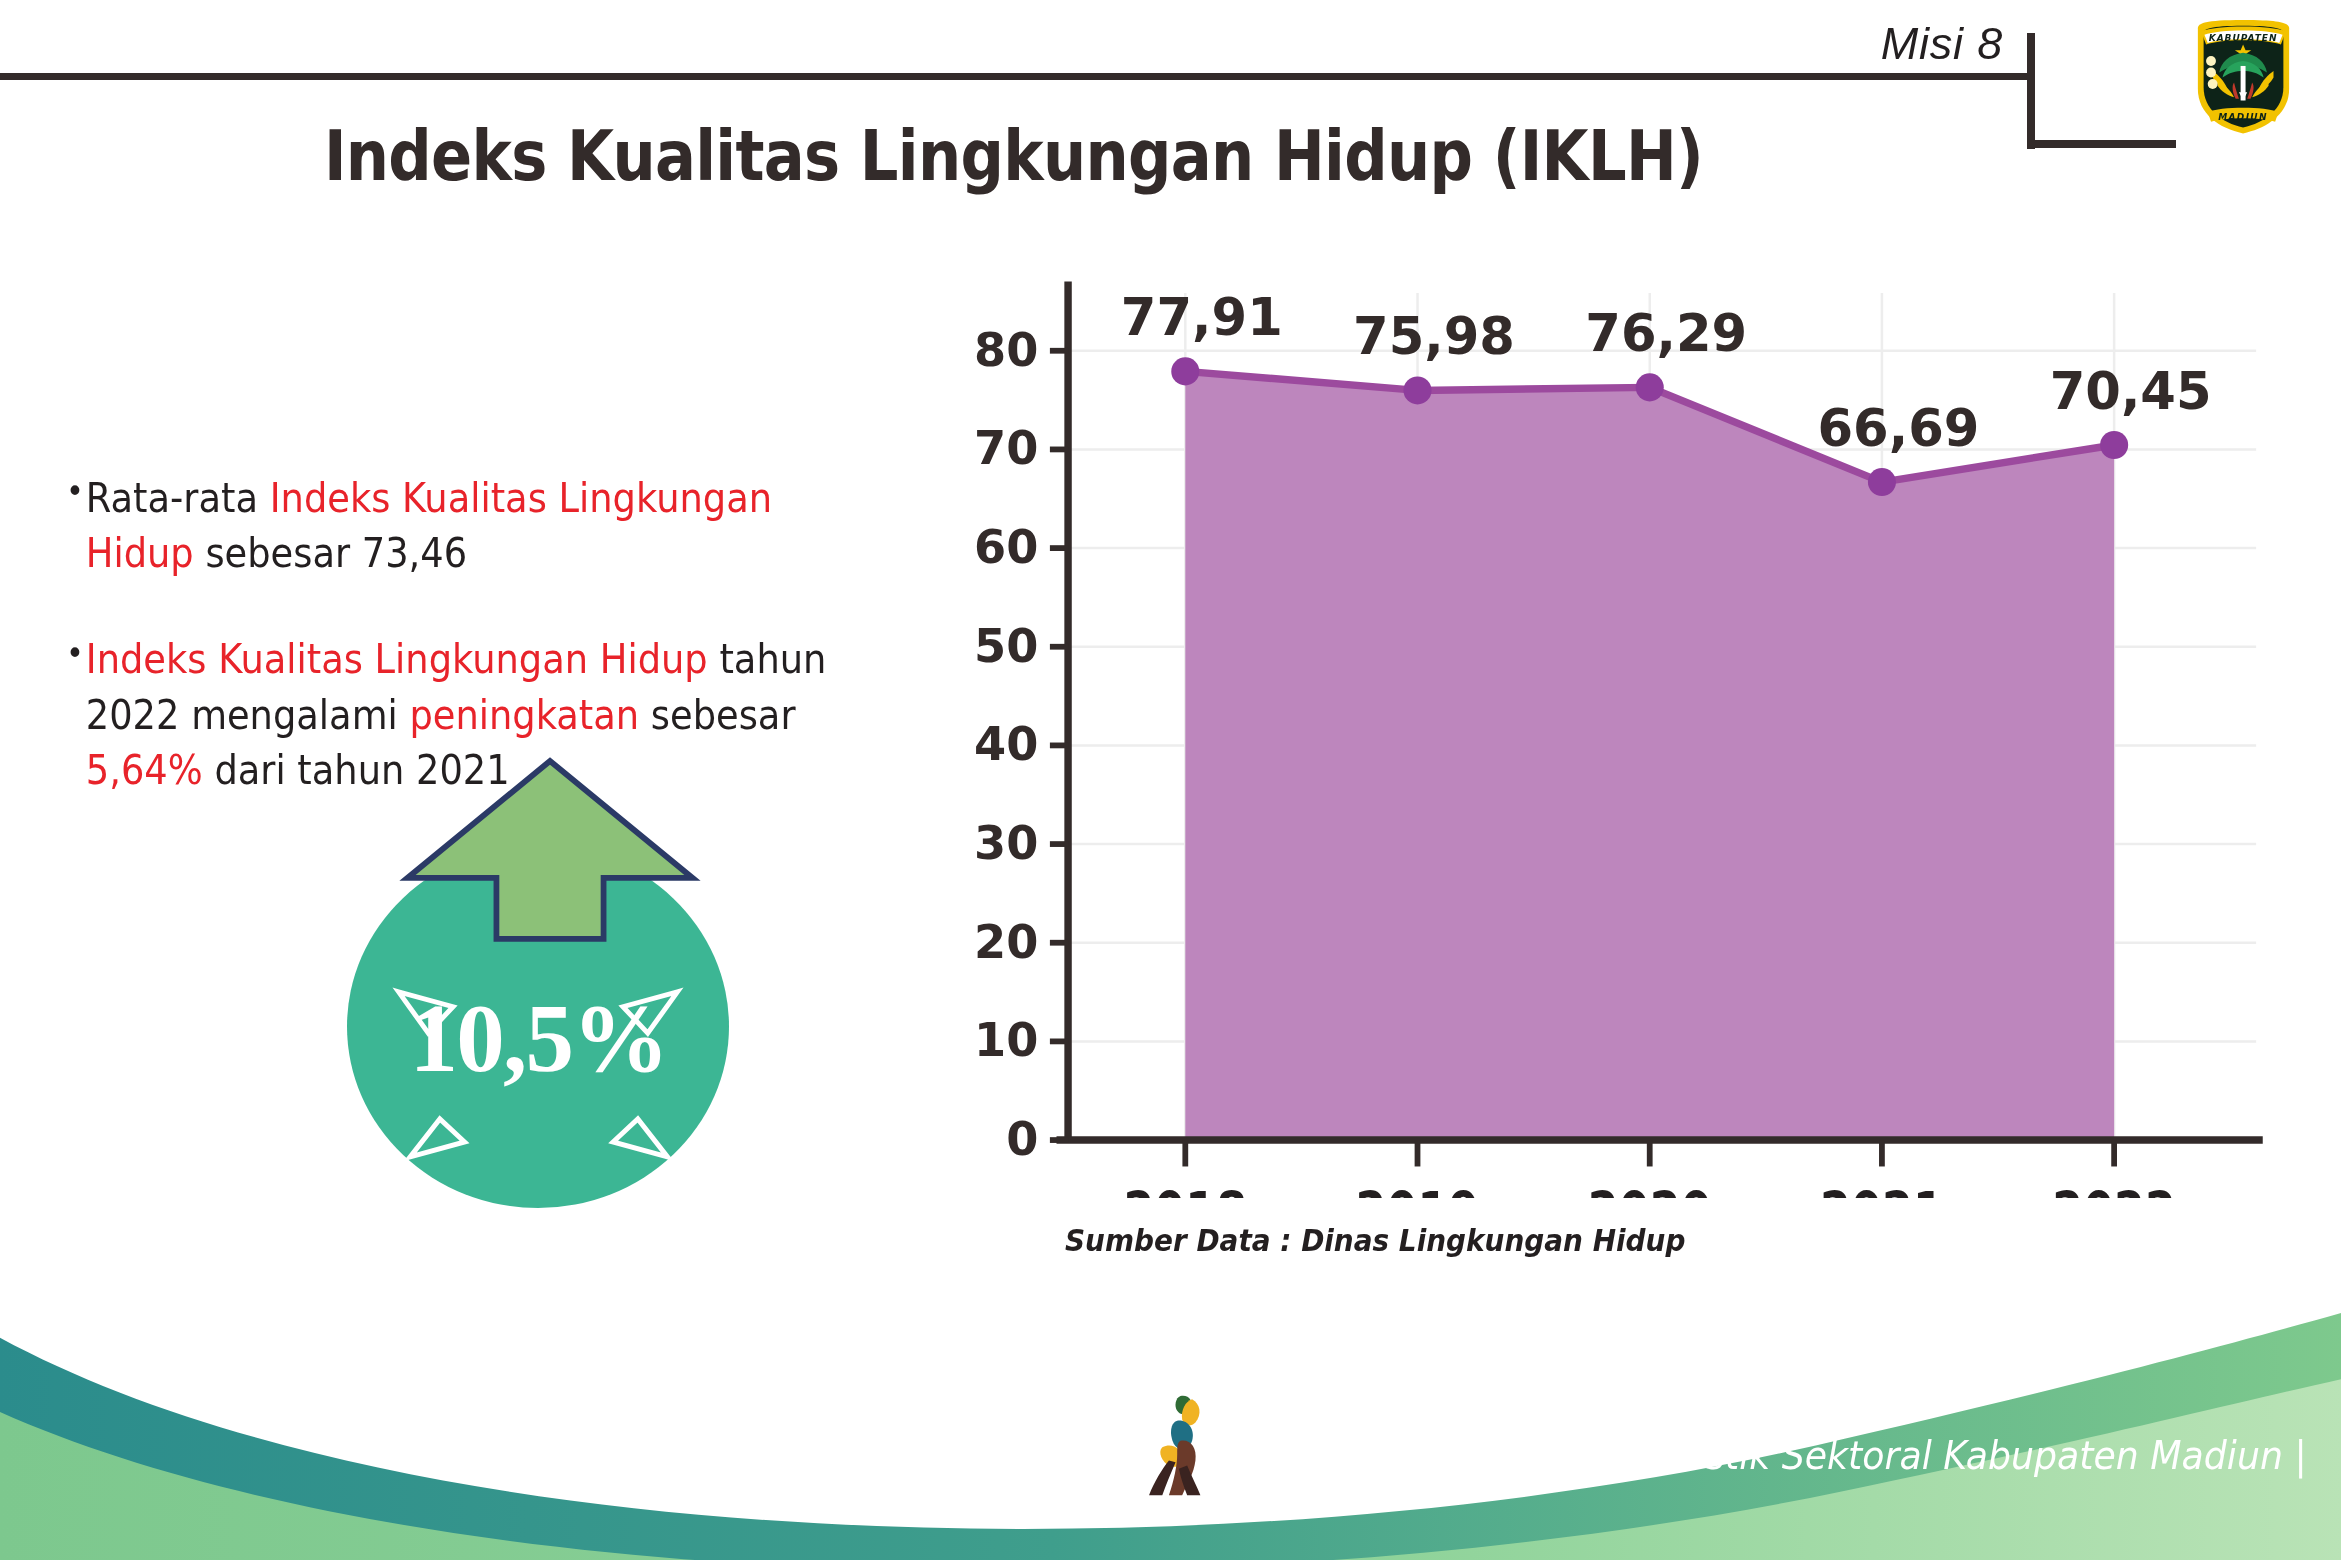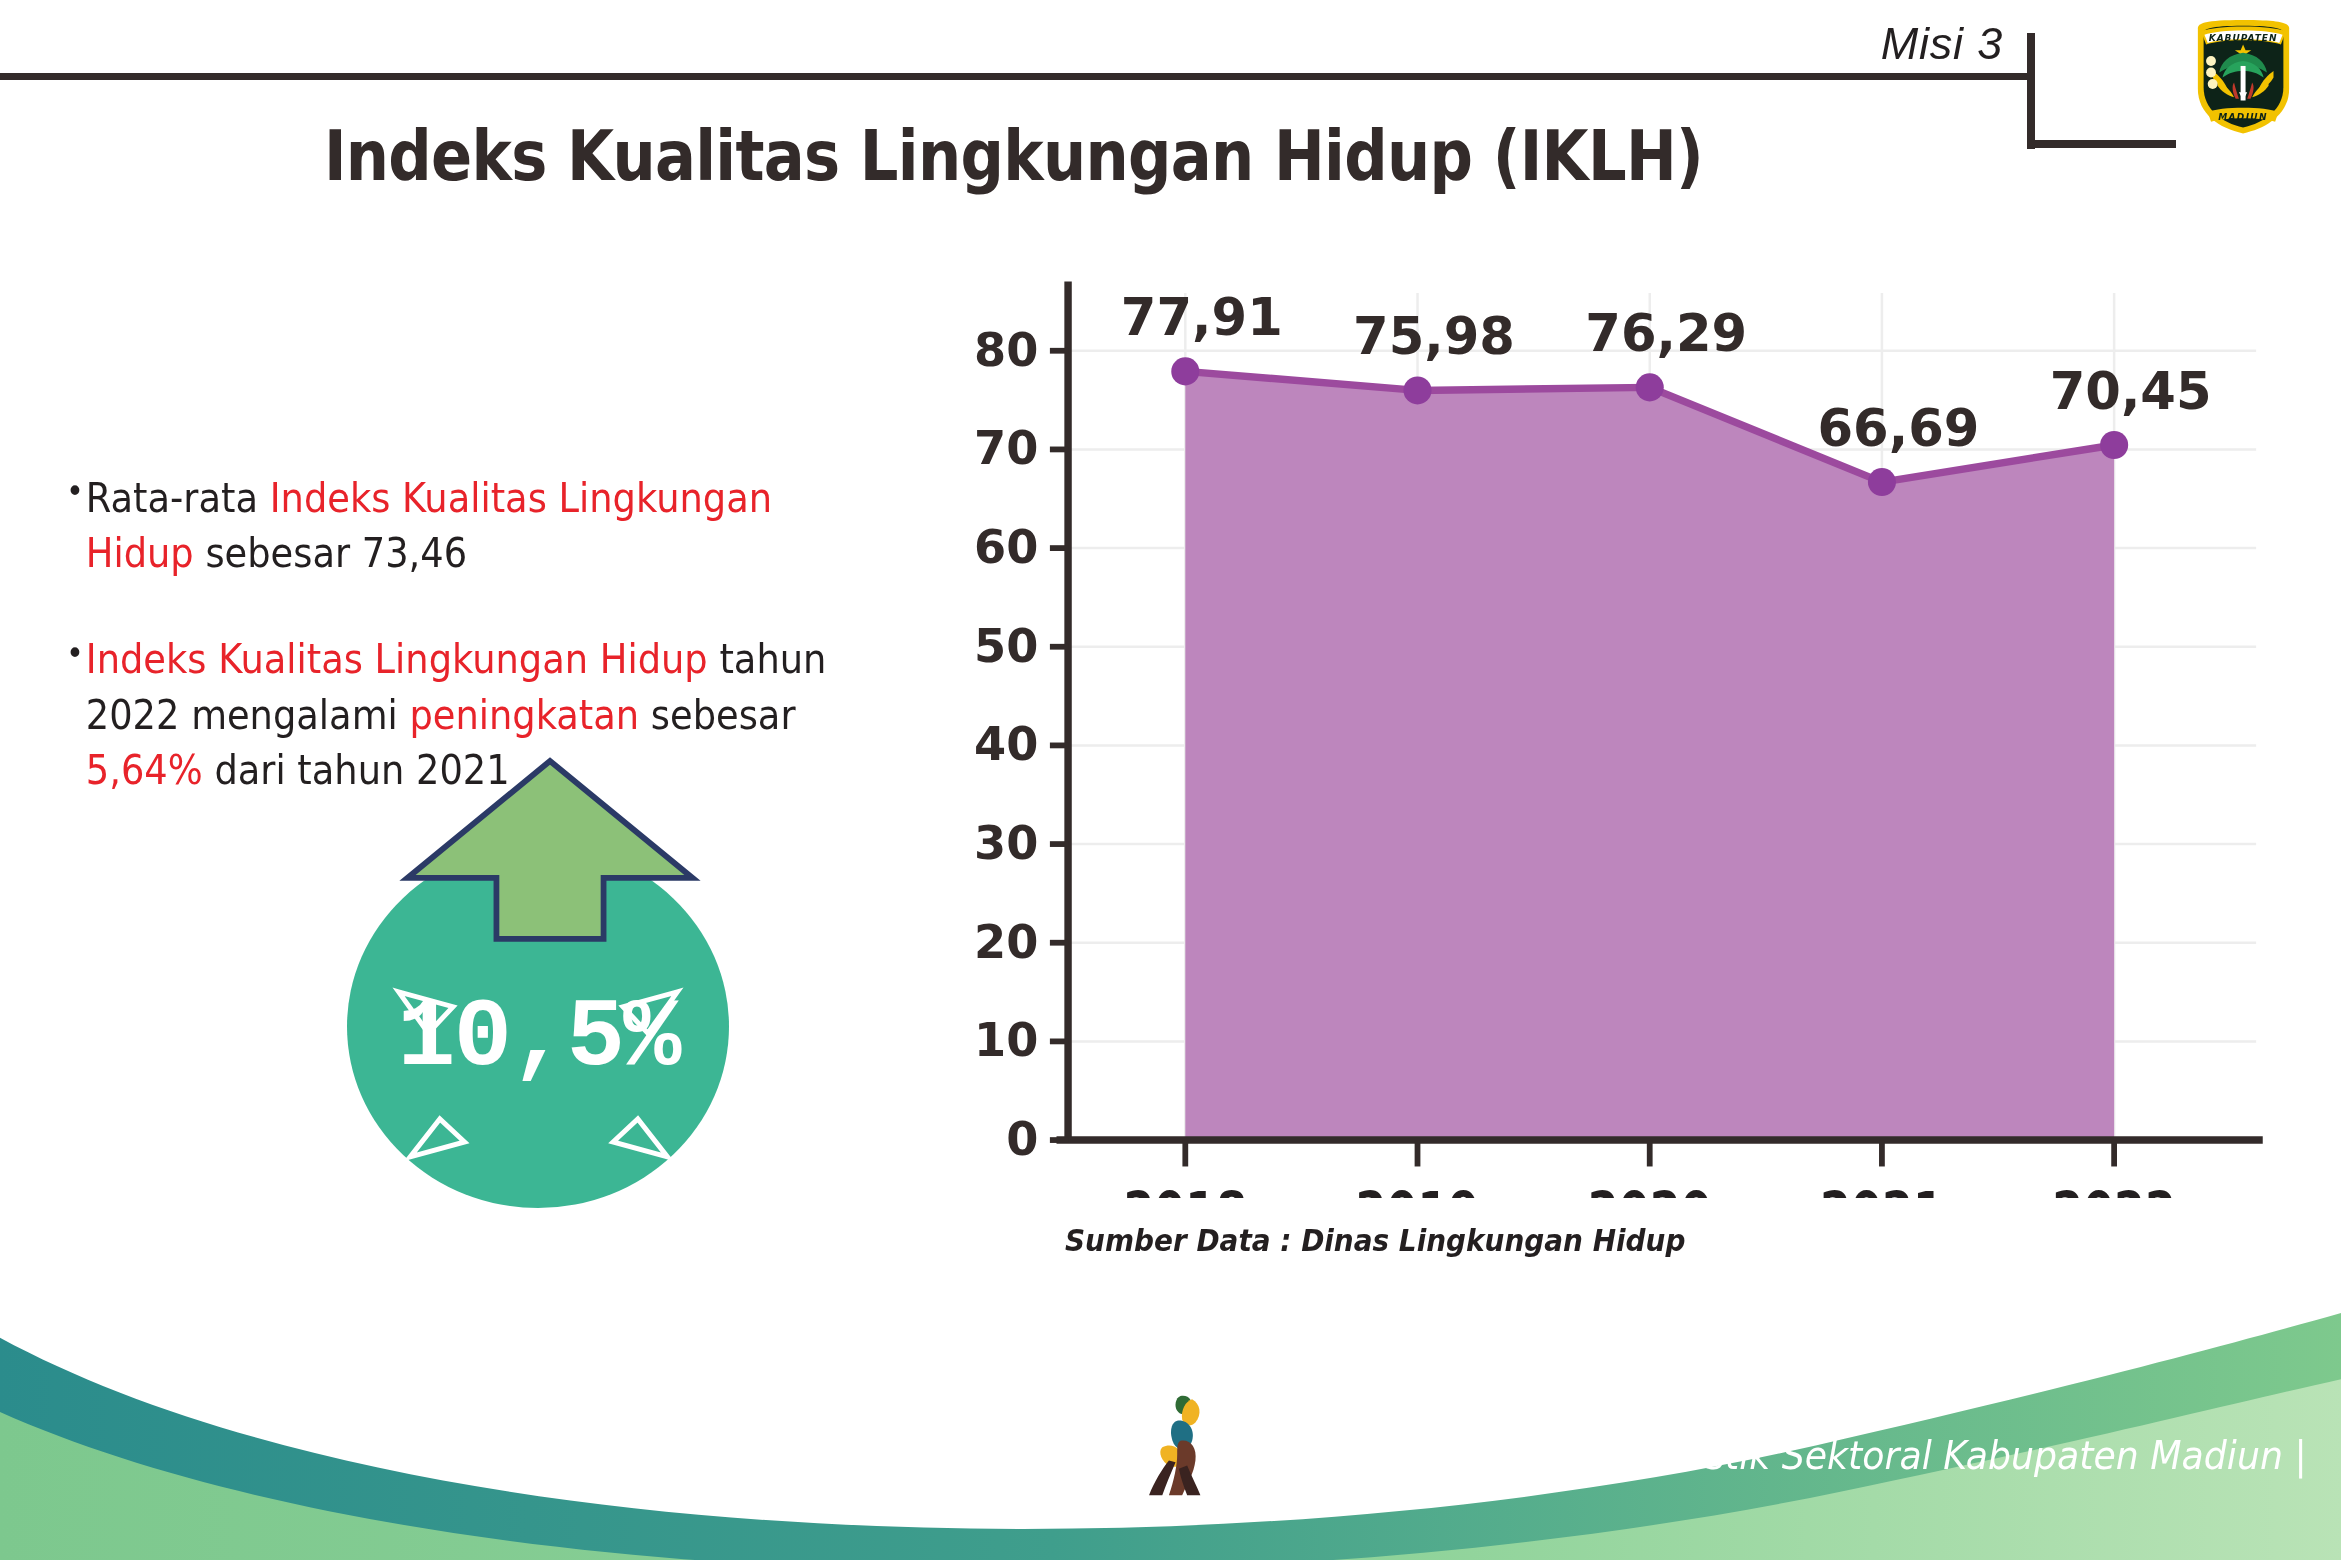--- a/index.html
+++ b/index.html
@@ -132,21 +132,21 @@
     top: 0;
     width: 306px;
     height: 206px;
   }
   .badge-value {
     position: absolute;
     left: 35px;
     top: 227px;
     width: 355px;
     text-align: center;
-    font-family: Liberation Mono, monospace;
+    font-family: Liberation Serif, serif;
     font-weight: bold;
     font-size: 97px;
     color: #ffffff;
     letter-spacing: -1.7px;
   }
   .badge-ticks {
     position: absolute;
     left: 20.6px;
     top: 89px;
     width: 382px;
@@ -204,21 +204,21 @@
   }
 </style>
 </head>
 <body>
 
 <div id="slide">
 
   <div class="header-rule"></div>
   <div class="bracket-v"></div>
   <div class="bracket-h"></div>
-  <div class="misi-label">Misi 3</div>
+  <div class="misi-label">Misi 8</div>
 
   <div class="crest">
     <svg viewBox="0 0 135 150" width="111" height="124">
       <path d="M12 18 C12 12 20 8 67 8 C114 8 123 12 123 18 L123 92 C123 122 96 140 67 146 C38 140 12 122 12 92 Z" fill="#f2c200"></path>
       <path d="M19 24 C19 19 26 15 67 15 C108 15 116 19 116 24 L116 90 C116 117 93 133 67 139 C41 133 19 117 19 90 Z" fill="#0d2318"></path>
       <path d="M16 22 C34 14 101 14 119 22 L113 38 C95 31 40 31 22 38 Z" fill="#f2c200"></path>
       <path d="M20 26 C38 19 97 19 115 26 L111 36 C93 30 42 30 24 36 Z" fill="#ffffff"></path>
       <text x="67" y="34" font-family="DejaVu Sans, sans-serif" font-size="11" font-weight="bold" fill="#0d2318" text-anchor="middle" letter-spacing="1.2">KABUPATEN</text>
       <polygon points="67,38 70,45 77,45 71,49 73,56 67,52 61,56 63,49 57,45 64,45" fill="#f2c200"></polygon>
       <path d="M67 48 C50 50 40 60 38 72 C46 66 56 63 67 63 C78 63 88 66 96 72 C94 60 84 50 67 48 Z" fill="#1f8a4c"></path>

